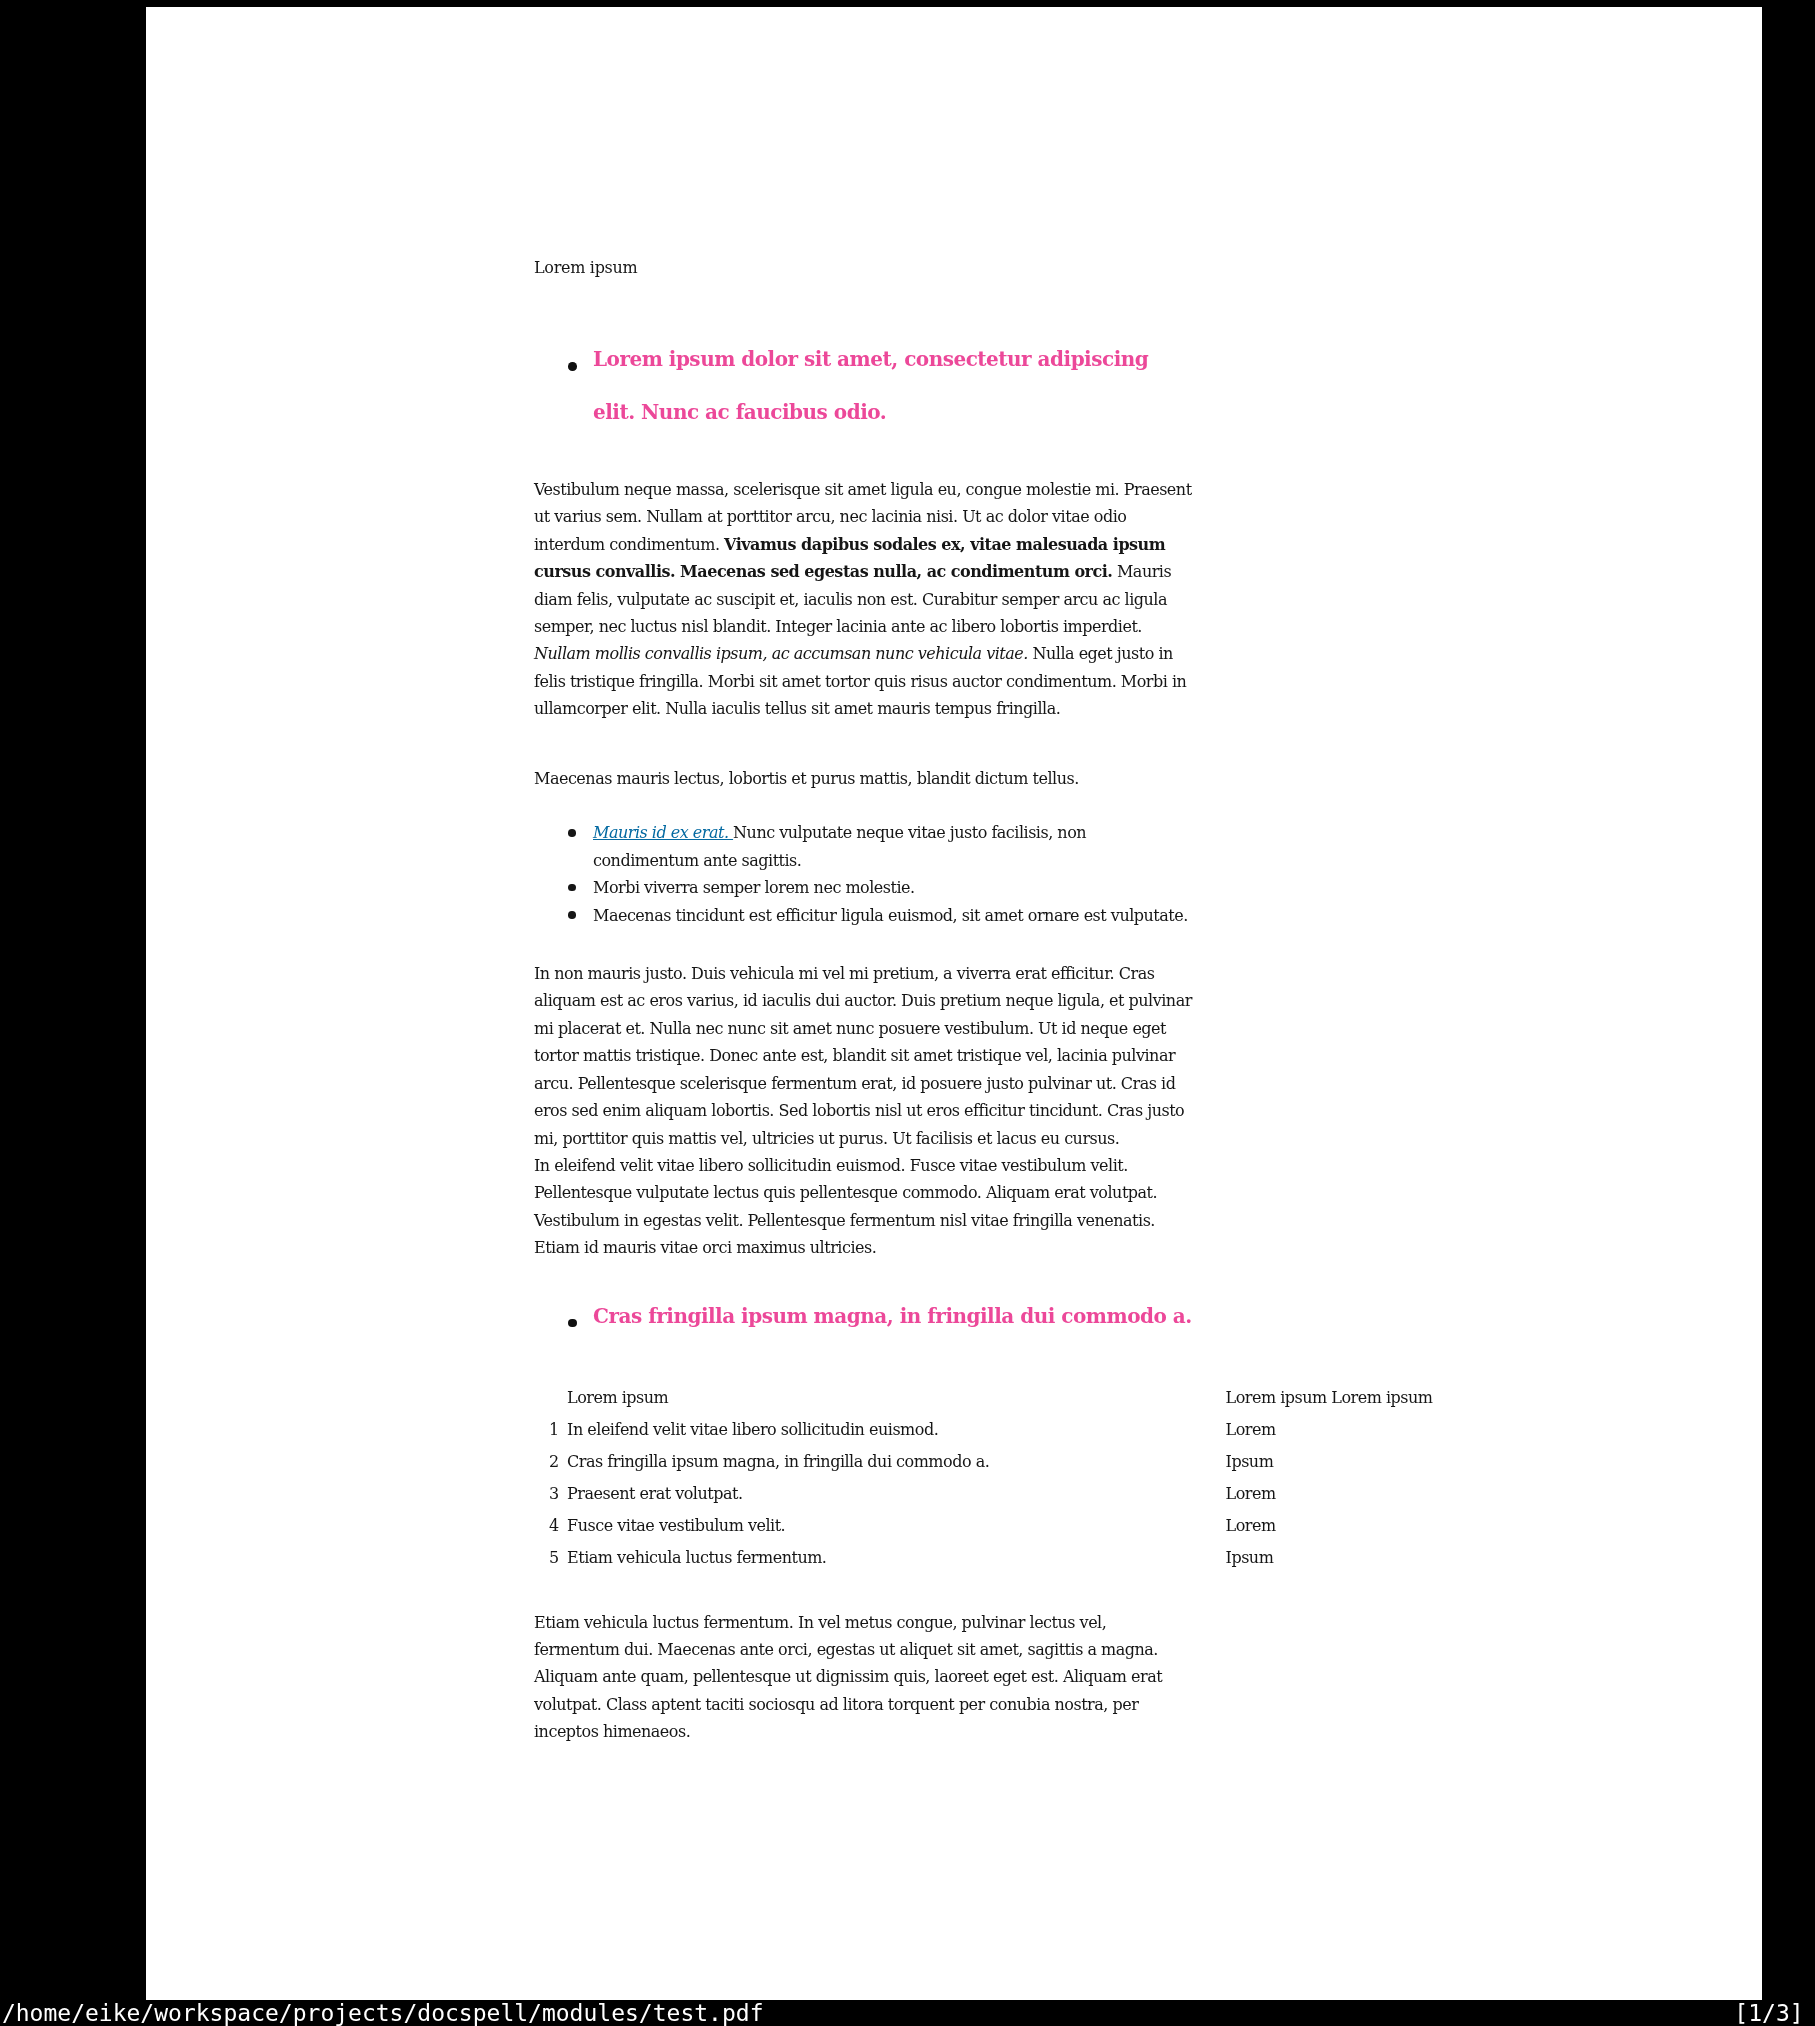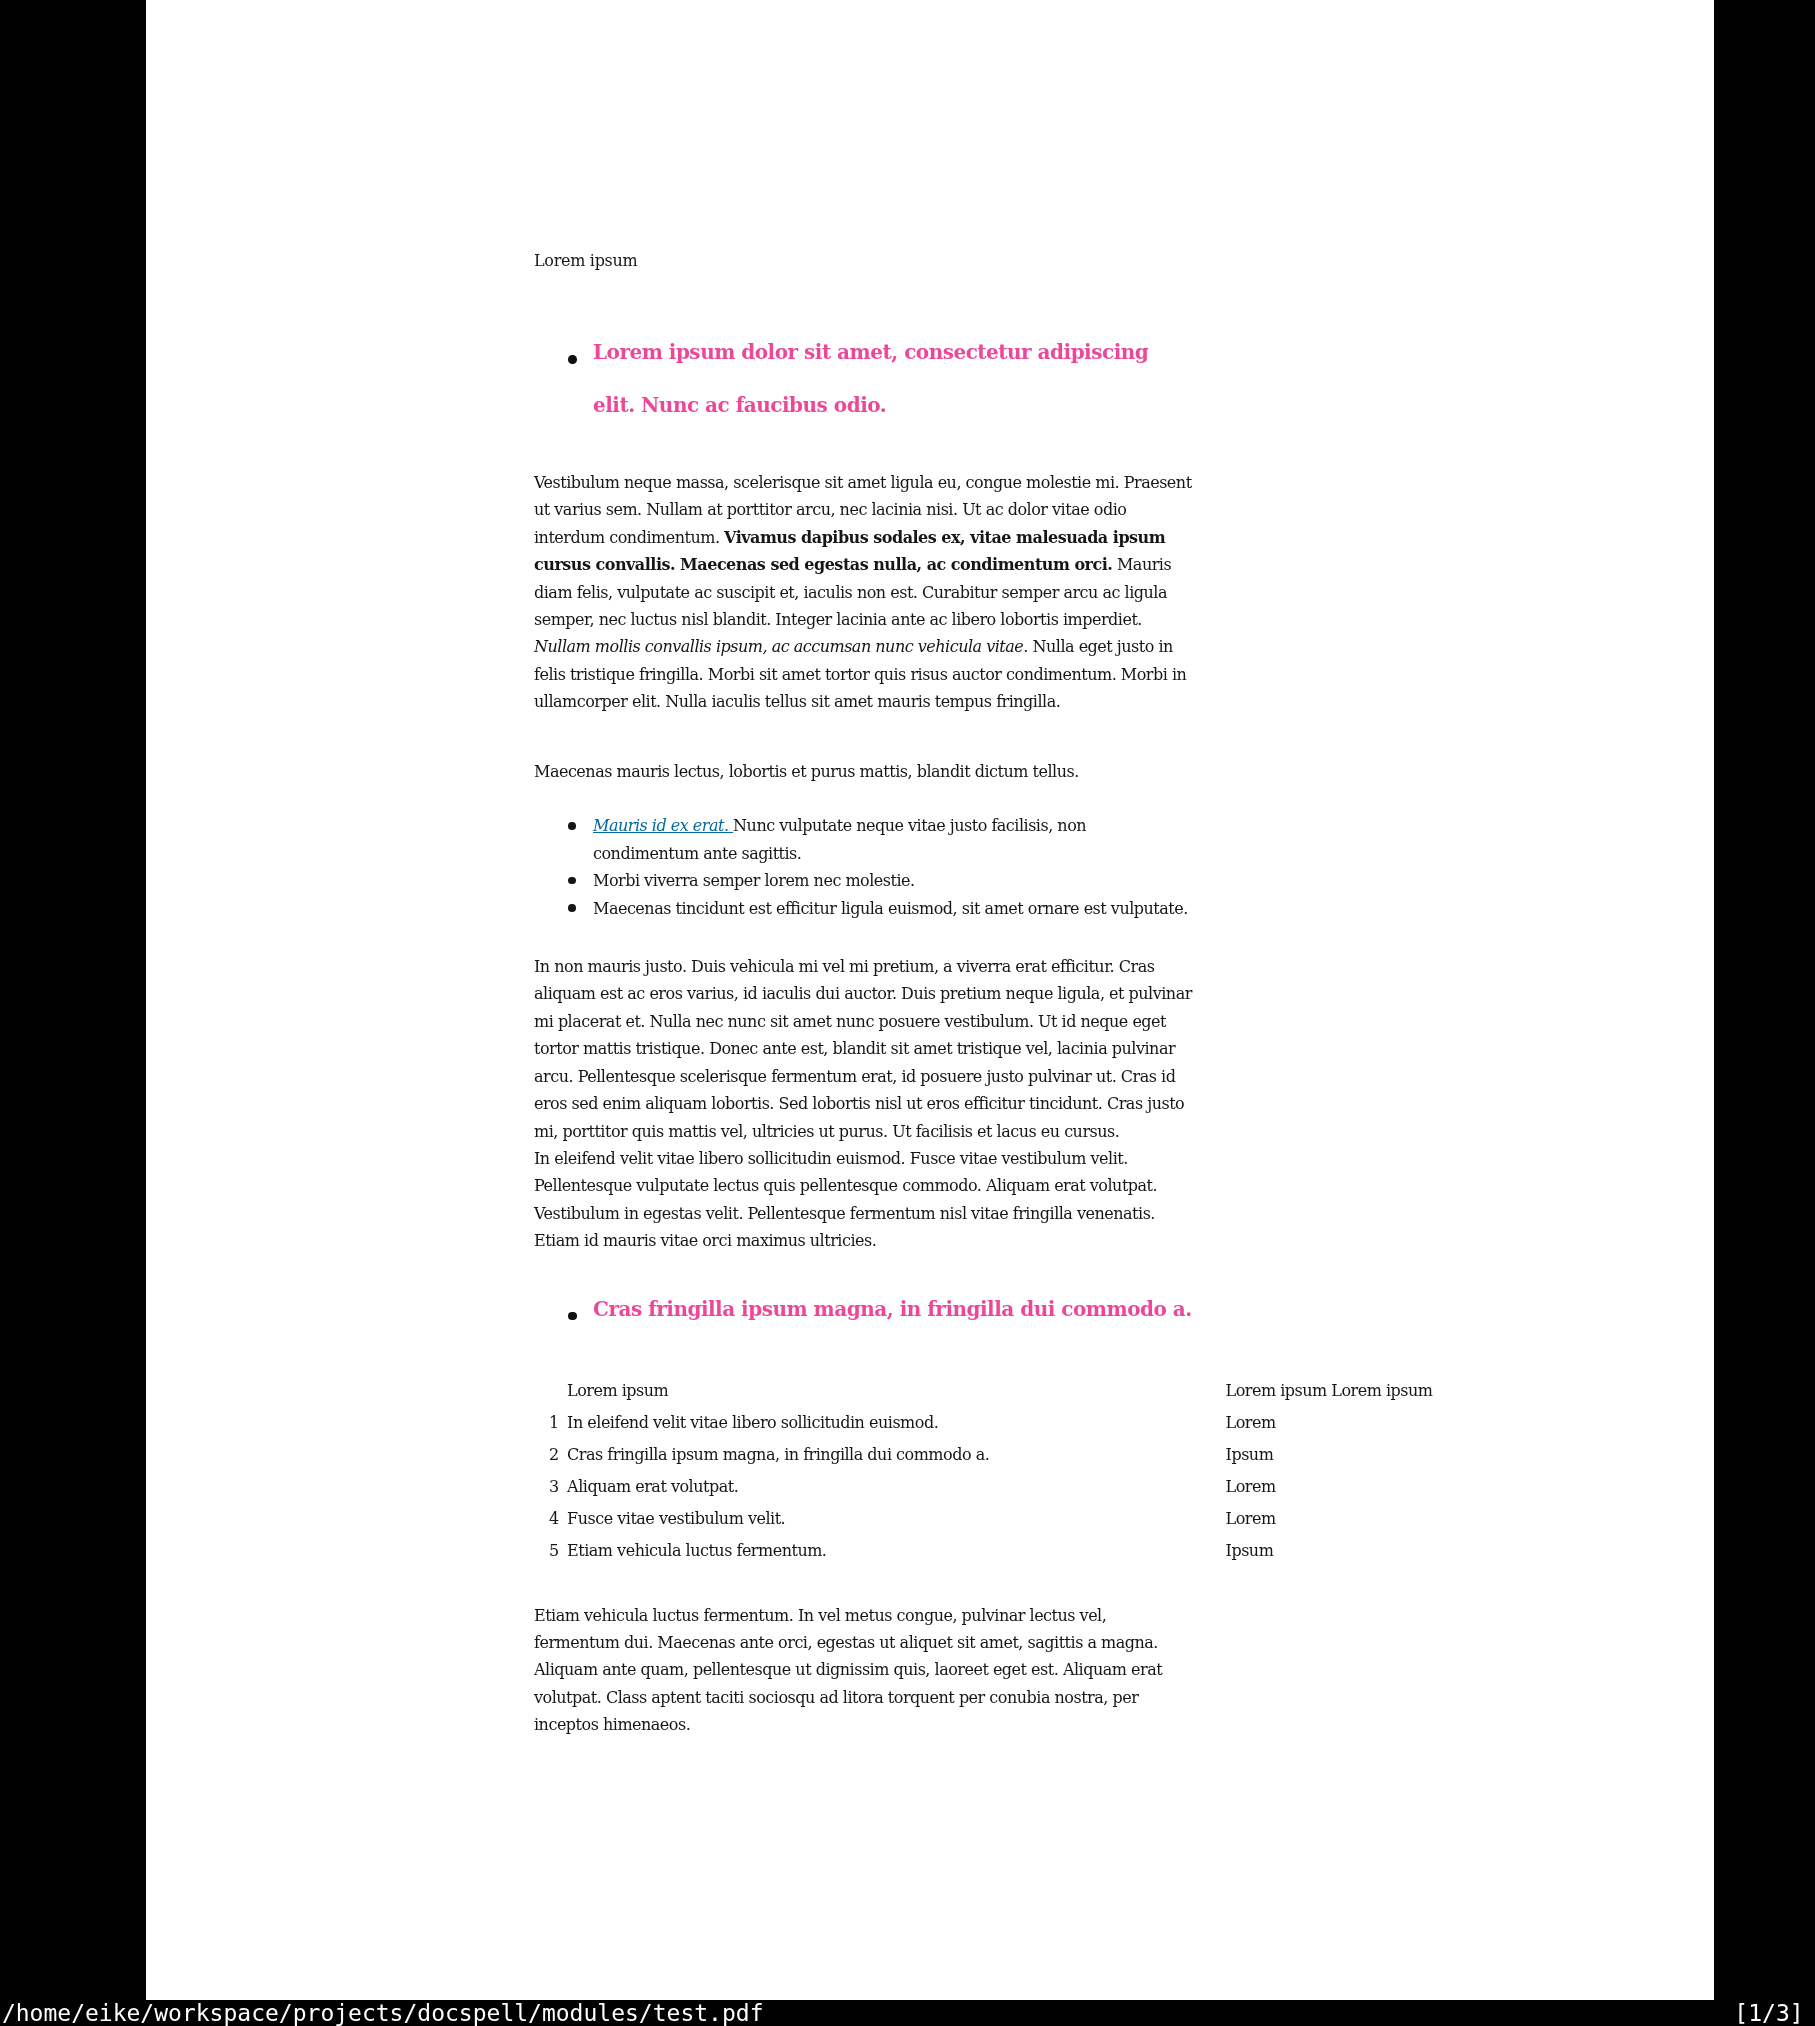--- a/index.html
+++ b/index.html
@@ -2,22 +2,22 @@
 <html style="font-size:15px"><head>
 <meta charset="utf-8">
 <style>
   html,body{margin:0;padding:0}
   body{
     width:1815px;height:2026px;position:relative;overflow:hidden;
     background:#000;
     font-family:"DejaVu Serif", serif;
   }
   .page{
-    position:absolute;left:146px;top:0;width:1568px;height:2000px;
-    background:#ffffff;color:#161616;
+    position:absolute;left:146px;top:7px;width:1568px;height:2000px;
+    background:#ffffff;color:#161616;padding-left:48px;
   }
   .content{
     position:absolute;left:388px;top:0;width:662px;padding-top:247px;
   }
   .toplabel{
     margin:0;font-size:16px;line-height:28px;letter-spacing:-0.3px;
   }
   .h{
     position:relative;margin:0;padding-left:59px;
     font-weight:bold;font-size:20px;line-height:53px;letter-spacing:-0.5px;
@@ -116,21 +116,21 @@
 
       <span class="tnum">1</span>
       <span class="tc1">In eleifend velit vitae libero sollicitudin euismod.</span>
       <span class="tc2">Lorem</span>
 
       <span class="tnum">2</span>
       <span class="tc1">Cras fringilla ipsum magna, in fringilla dui commodo a.</span>
       <span class="tc2">Ipsum</span>
 
       <span class="tnum">3</span>
-      <span class="tc1">Aliquam erat volutpat.</span>
+      <span class="tc1">Praesent erat volutpat.</span>
       <span class="tc2">Lorem</span>
 
       <span class="tnum">4</span>
       <span class="tc1">Fusce vitae vestibulum velit.</span>
       <span class="tc2">Lorem</span>
 
       <span class="tnum">5</span>
       <span class="tc1">Etiam vehicula luctus fermentum.</span>
       <span class="tc2">Ipsum</span>
     </div>

